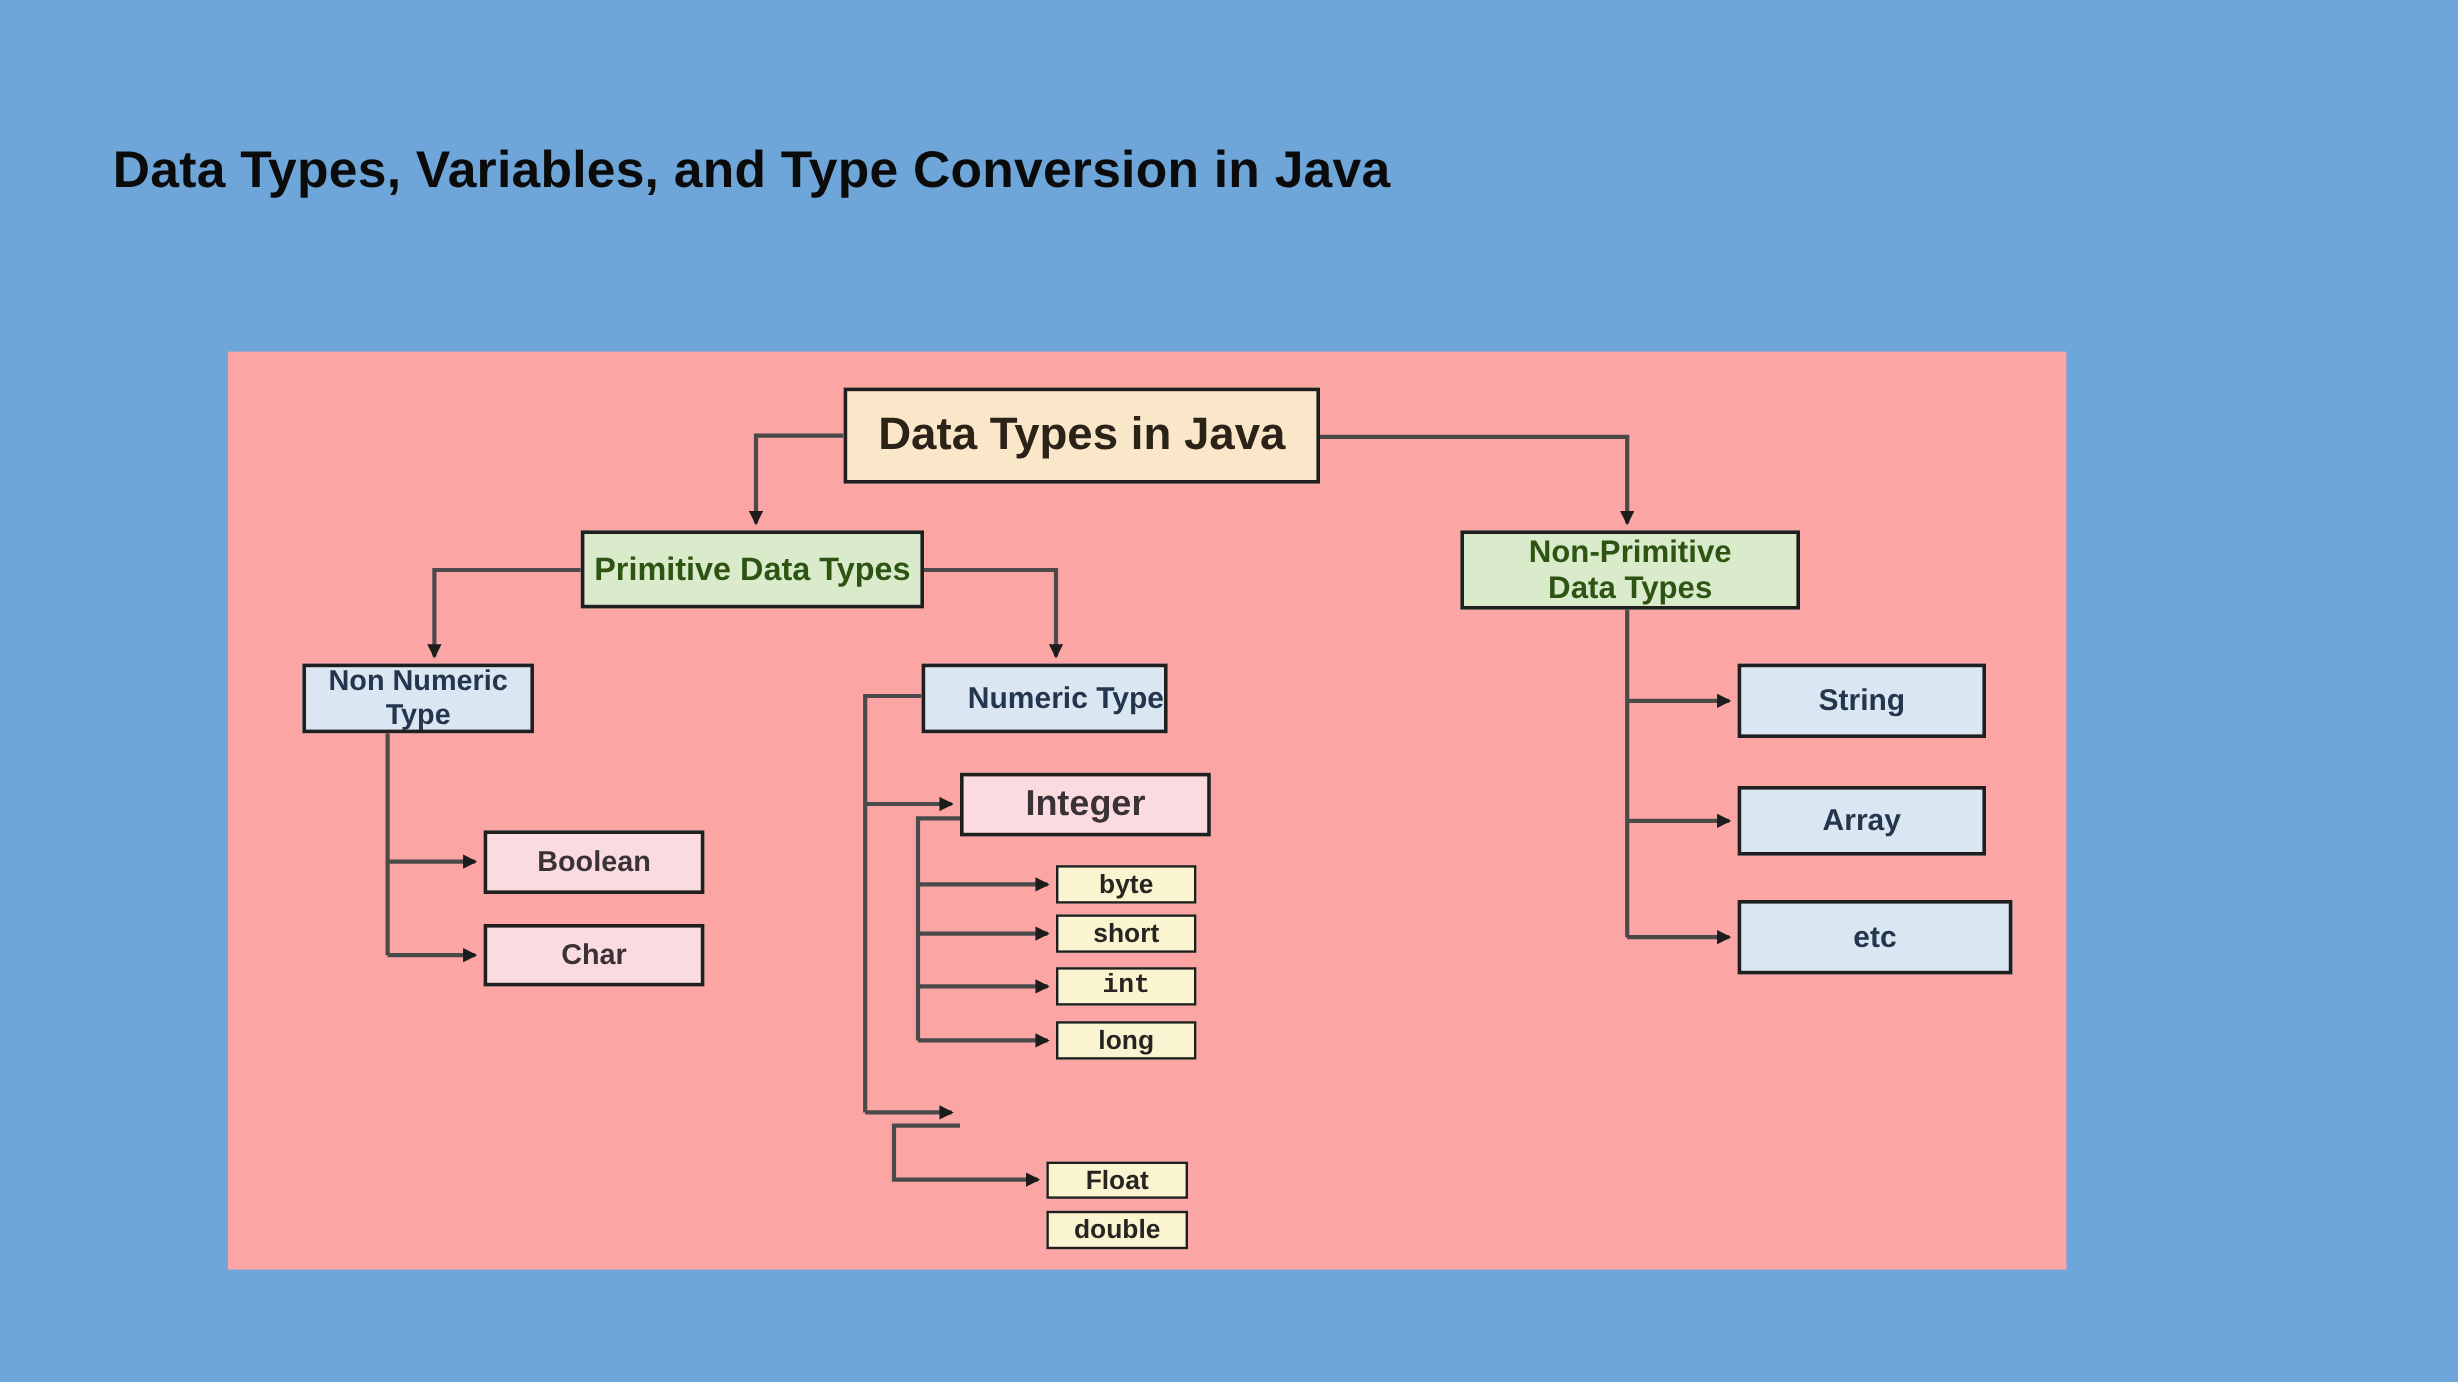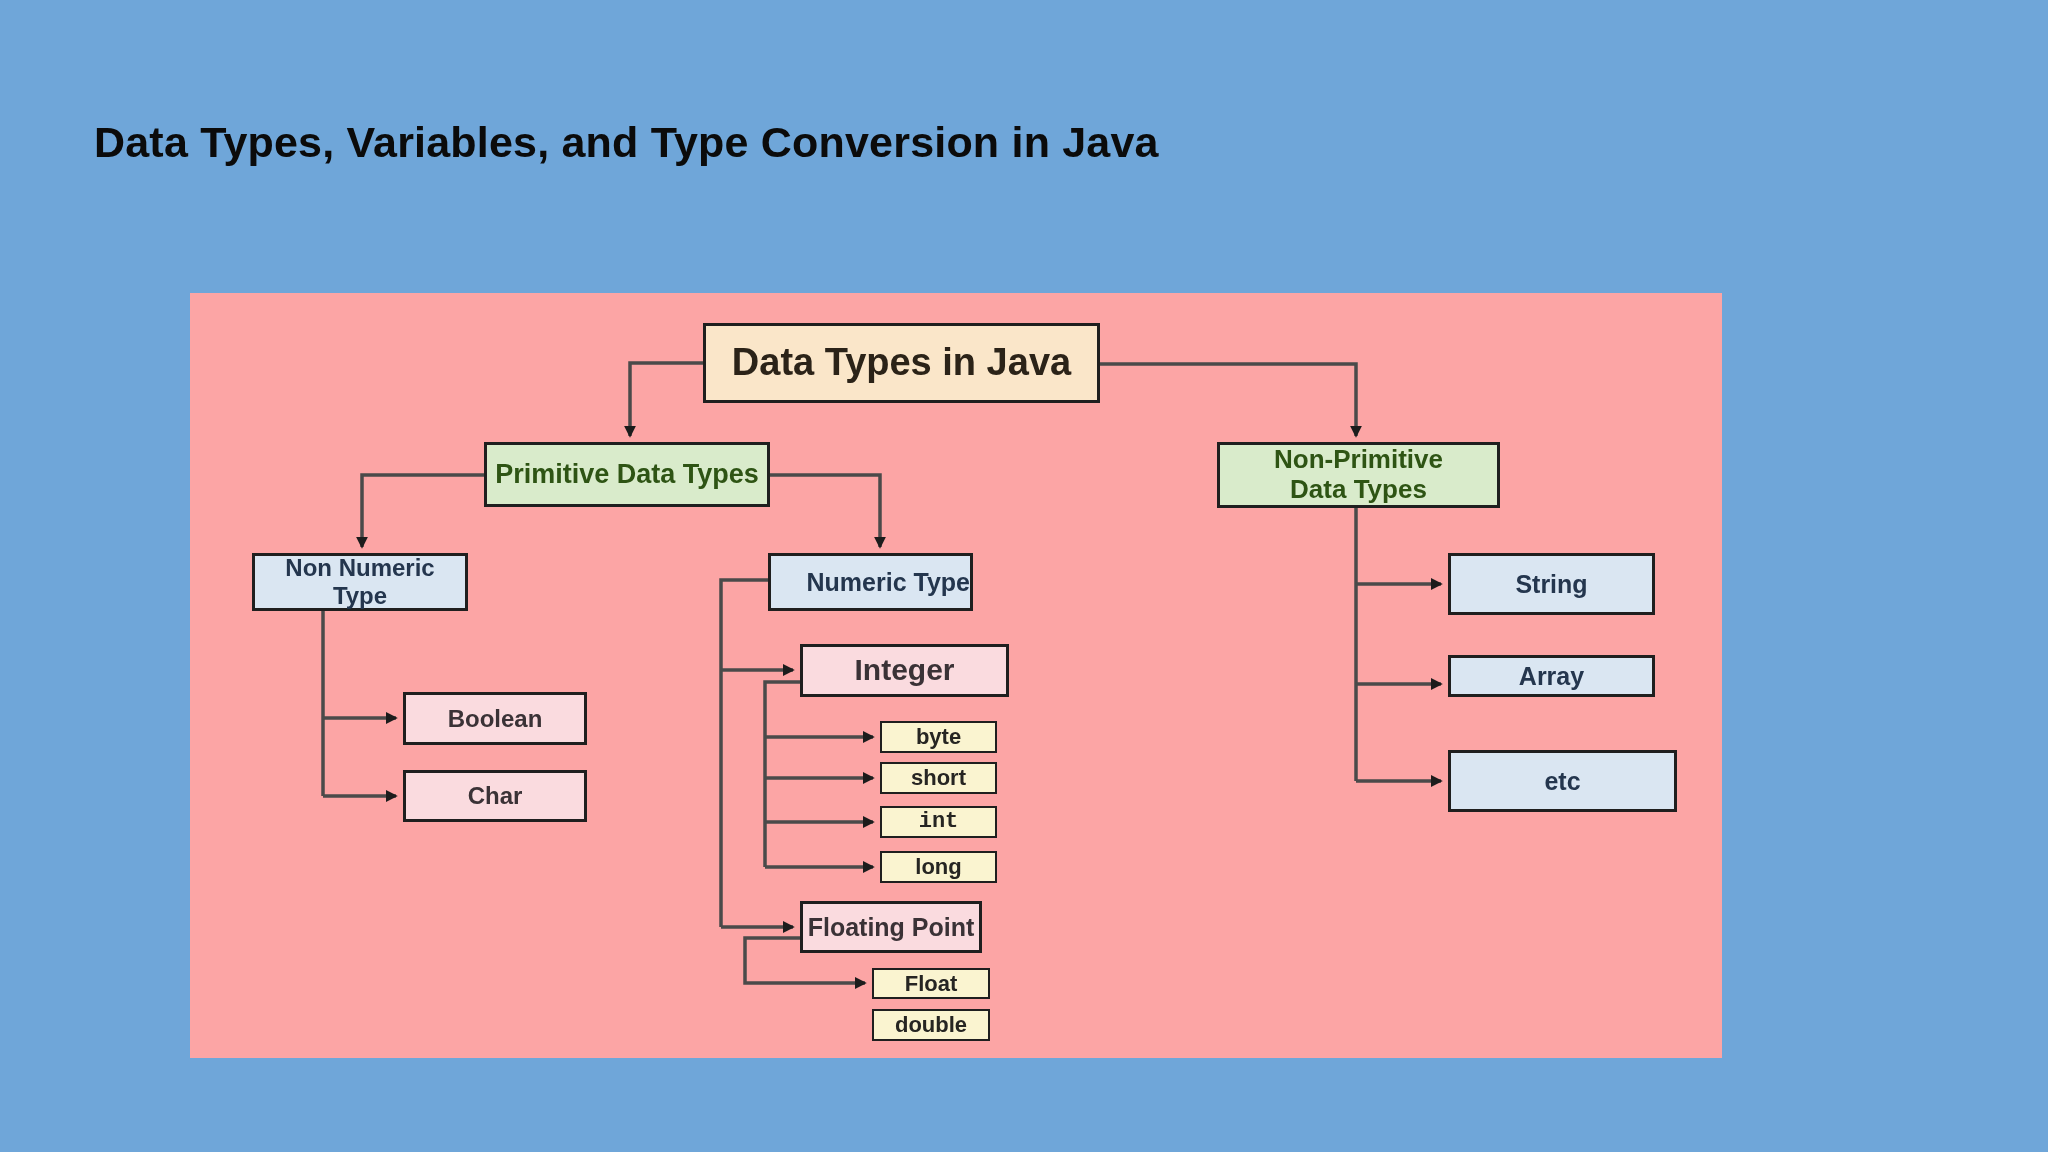--- a/index.html
+++ b/index.html
@@ -32,34 +32,34 @@
   .peach{background:#FAE6C9;color:#2b2318;}
   .green{background:#D9EBCB;color:#2E5414;}
   .blue{background:#DAE6F2;color:#24364E;}
   .pink{background:#FADBDF;color:#3a3236;}
   .yellow{background:#FAF4D0;color:#262522;}
 
   .n-root{left:513px;top:30px;width:397px;height:80px;font-size:38px;}
   .n-primitive{left:294px;top:149px;width:286px;height:65px;font-size:27px;}
   .n-nonprimitive{left:1027px;top:149px;width:283px;height:66px;font-size:26px;}
   .n-nonprimitive span{display:inline-block;max-width:200px;}
-  .n-nonnumeric{left:62px;top:260px;width:216px;height:58px;font-size:24px;}
+  .n-nonnumeric{left:62px;top:260px;width:193px;height:58px;font-size:24px;}
   .n-numeric{left:578px;top:260px;width:205px;height:58px;font-size:25px;justify-content:flex-end;}
   .n-integer{left:610px;top:351px;width:209px;height:53px;font-size:30px;}
   .n-boolean{left:213px;top:399px;width:184px;height:53px;font-size:24px;}
   .n-char{left:213px;top:477px;width:184px;height:52px;font-size:24px;}
   .n-byte{left:690px;top:428px;width:117px;height:32px;font-size:22px;border-width:2.5px;}
   .n-short{left:690px;top:469px;width:117px;height:32px;font-size:22px;border-width:2.5px;}
   .n-int{left:690px;top:513px;width:117px;height:32px;font-size:22px;border-width:2.5px;font-family:Liberation Mono, monospace;}
   .n-long{left:690px;top:558px;width:117px;height:32px;font-size:22px;border-width:2.5px;}
   .n-floating{left:610px;top:608px;width:182px;height:52px;font-size:25px;}
   .n-float{left:682px;top:675px;width:118px;height:31px;font-size:22px;border-width:2.5px;}
   .n-double{left:682px;top:716px;width:118px;height:32px;font-size:22px;border-width:2.5px;}
   .n-string{left:1258px;top:260px;width:207px;height:62px;font-size:25px;}
-  .n-array{left:1258px;top:362px;width:207px;height:42px;font-size:25px;}
+  .n-array{left:1258px;top:362px;width:207px;height:58px;font-size:25px;}
   .n-etc{left:1258px;top:457px;width:229px;height:62px;font-size:25px;}
 </style>
 </head>
 <body>
 
 <div class="slide-title">Data Types, Variables, and Type Conversion in Java</div>
 
 <div class="panel">
 
   <svg class="conn-svg" viewBox="0 0 1532 765" xmlns="http://www.w3.org/2000/svg">
@@ -142,23 +142,20 @@
   </div>
 
   <div class="node yellow n-int">
     <span>int</span>
   </div>
 
   <div class="node yellow n-long">
     <span>long</span>
   </div>
 
-  <div class="node pink n-floating">
-    <span>Floating Point</span>
-  </div>
 
   <div class="node yellow n-float">
     <span>Float</span>
   </div>
 
   <div class="node yellow n-double">
     <span>double</span>
   </div>
 
   <div class="node blue n-string">

